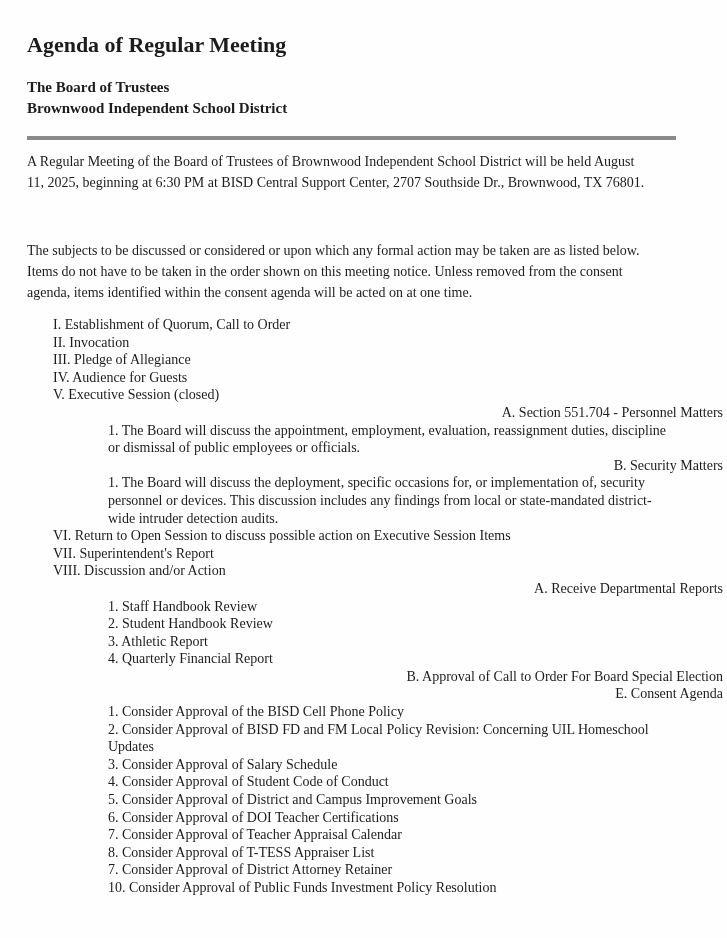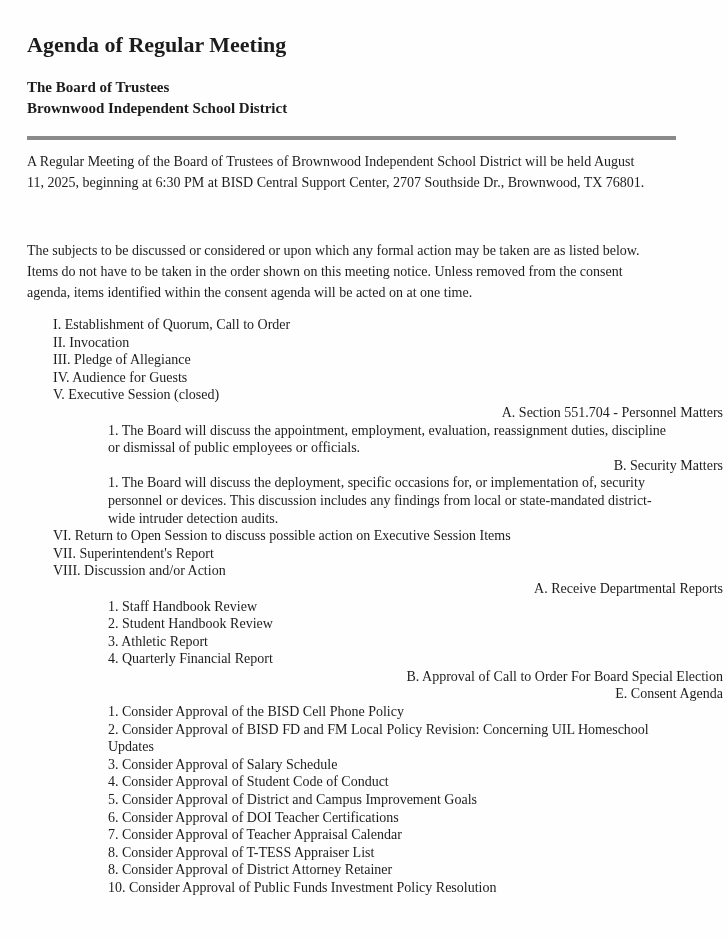--- a/index.html
+++ b/index.html
@@ -108,17 +108,17 @@
       <div class="agenda-item level-2">E. Consent Agenda</div>
       <div class="agenda-item level-3">1. Consider Approval of the BISD Cell Phone Policy</div>
       <div class="agenda-item level-3">2. Consider Approval of BISD FD and FM Local Policy Revision: Concerning UIL Homeschool
 Updates</div>
       <div class="agenda-item level-3">3. Consider Approval of Salary Schedule</div>
       <div class="agenda-item level-3">4. Consider Approval of Student Code of Conduct</div>
       <div class="agenda-item level-3">5. Consider Approval of District and Campus Improvement Goals</div>
       <div class="agenda-item level-3">6. Consider Approval of DOI Teacher Certifications</div>
       <div class="agenda-item level-3">7. Consider Approval of Teacher Appraisal Calendar</div>
       <div class="agenda-item level-3">8. Consider Approval of T-TESS Appraiser List</div>
-      <div class="agenda-item level-3">8. Consider Approval of District Attorney Retainer</div>
+      <div class="agenda-item level-3">7. Consider Approval of District Attorney Retainer</div>
       <div class="agenda-item level-3">10. Consider Approval of Public Funds Investment Policy Resolution</div>
     </div>
 
 </div>
 
 </body></html>

